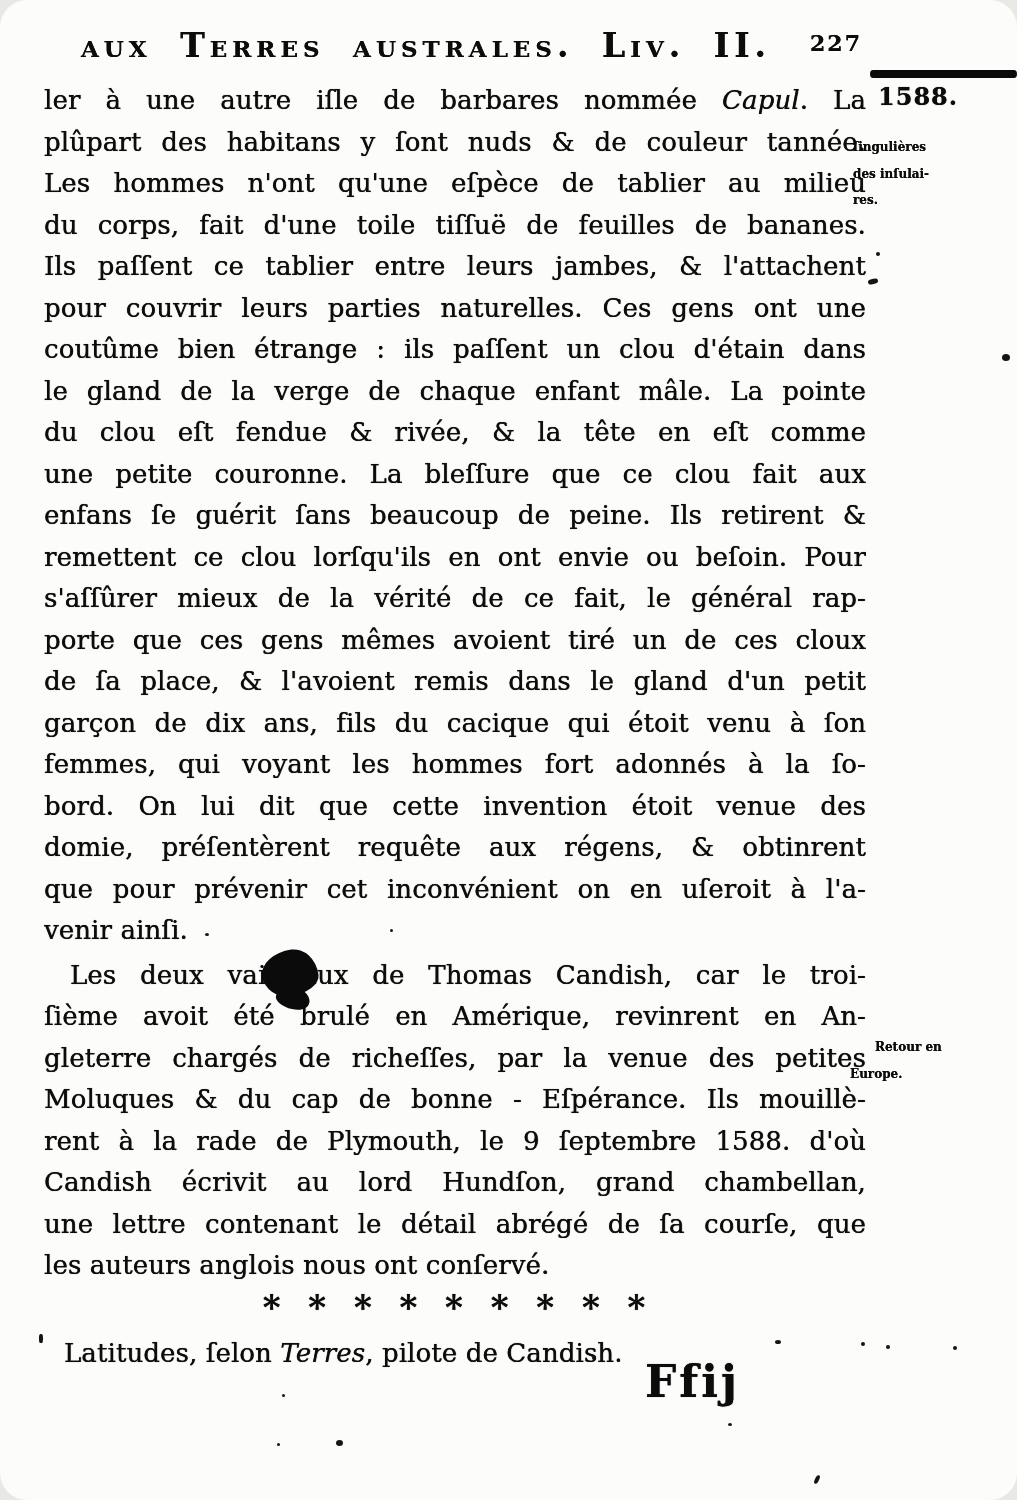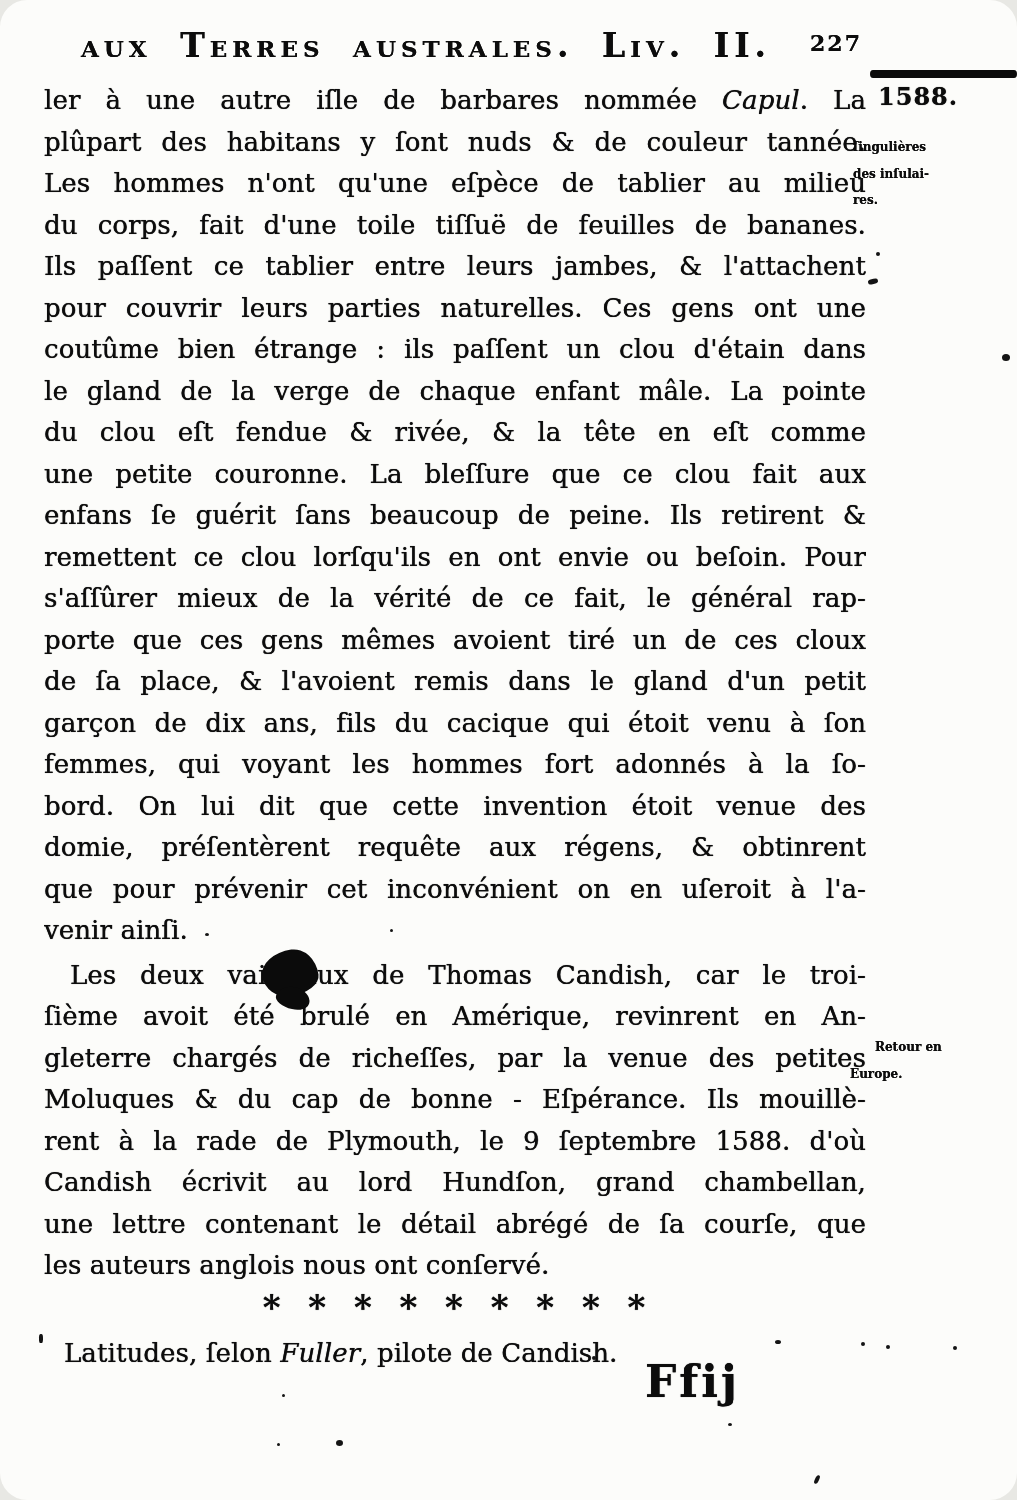--- a/index.html
+++ b/index.html
@@ -126,21 +126,21 @@
         <div class="line"><span>ſième avoit été brulé en Amérique, revinrent en An-</span></div>
         <div class="line"><span>gleterre chargés de richeſſes, par la venue des petites</span></div>
         <div class="line"><span>Moluques &amp; du cap de bonne - Eſpérance. Ils mouillè-</span></div>
         <div class="line"><span>rent à la rade de Plymouth, le 9 ſeptembre 1588. d'où</span></div>
         <div class="line"><span>Candish écrivit au lord Hundſon, grand chambellan,</span></div>
         <div class="line"><span>une lettre contenant le détail abrégé de ſa courſe, que</span></div>
         <div class="line last"><span>les auteurs anglois nous ont conſervé.</span></div>
       </div>
     <div class="separator">* * * * * * * * *</div>
     <div class="latitudes">
-        <div class="line last"><span>Latitudes, ſelon </span><span class="it">Fuller</span><span>, pilote de Candish.</span></div>
+        <div class="line last"><span>Latitudes, ſelon </span><span class="it">Terres</span><span>, pilote de Candish.</span></div>
       </div>
   </div>
 
   <div class="signature">Ffij</div>
 
   <div class="margin-rule"></div>
   <div class="margin-year">1588.</div>
   <div class="margin-note note1">
       <div>ſingulières</div>
       <div>des inſulai-</div>

